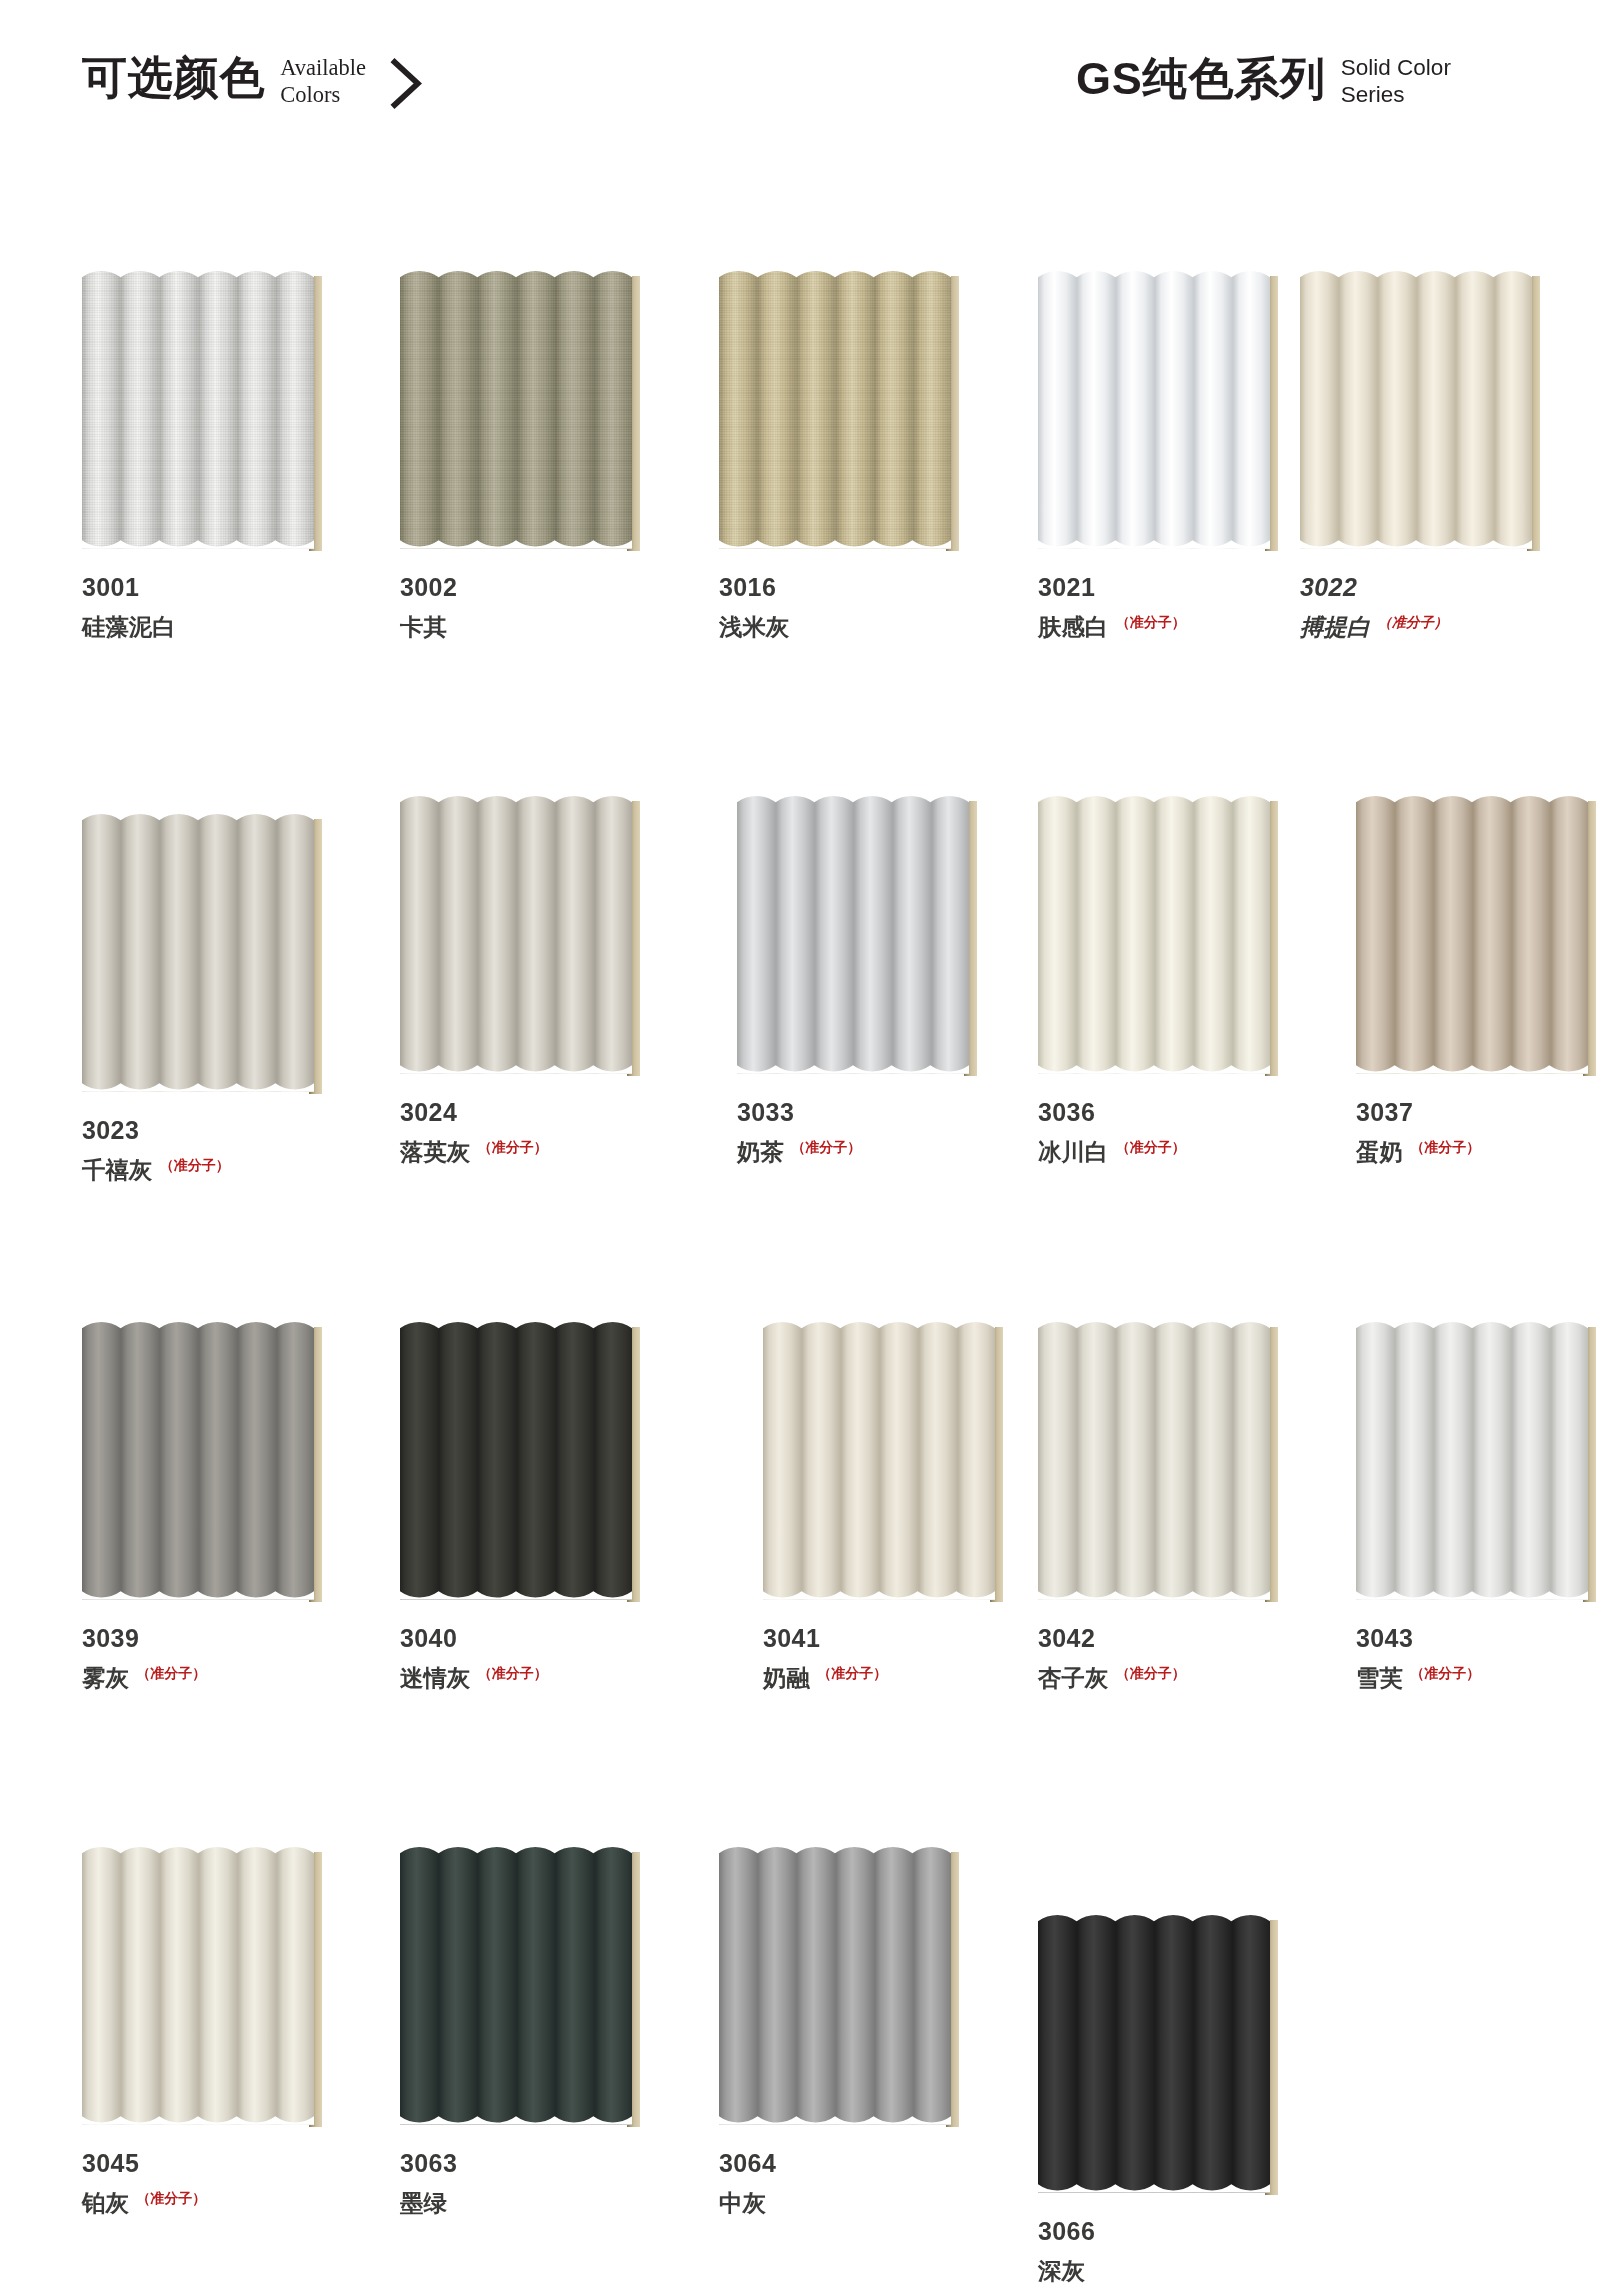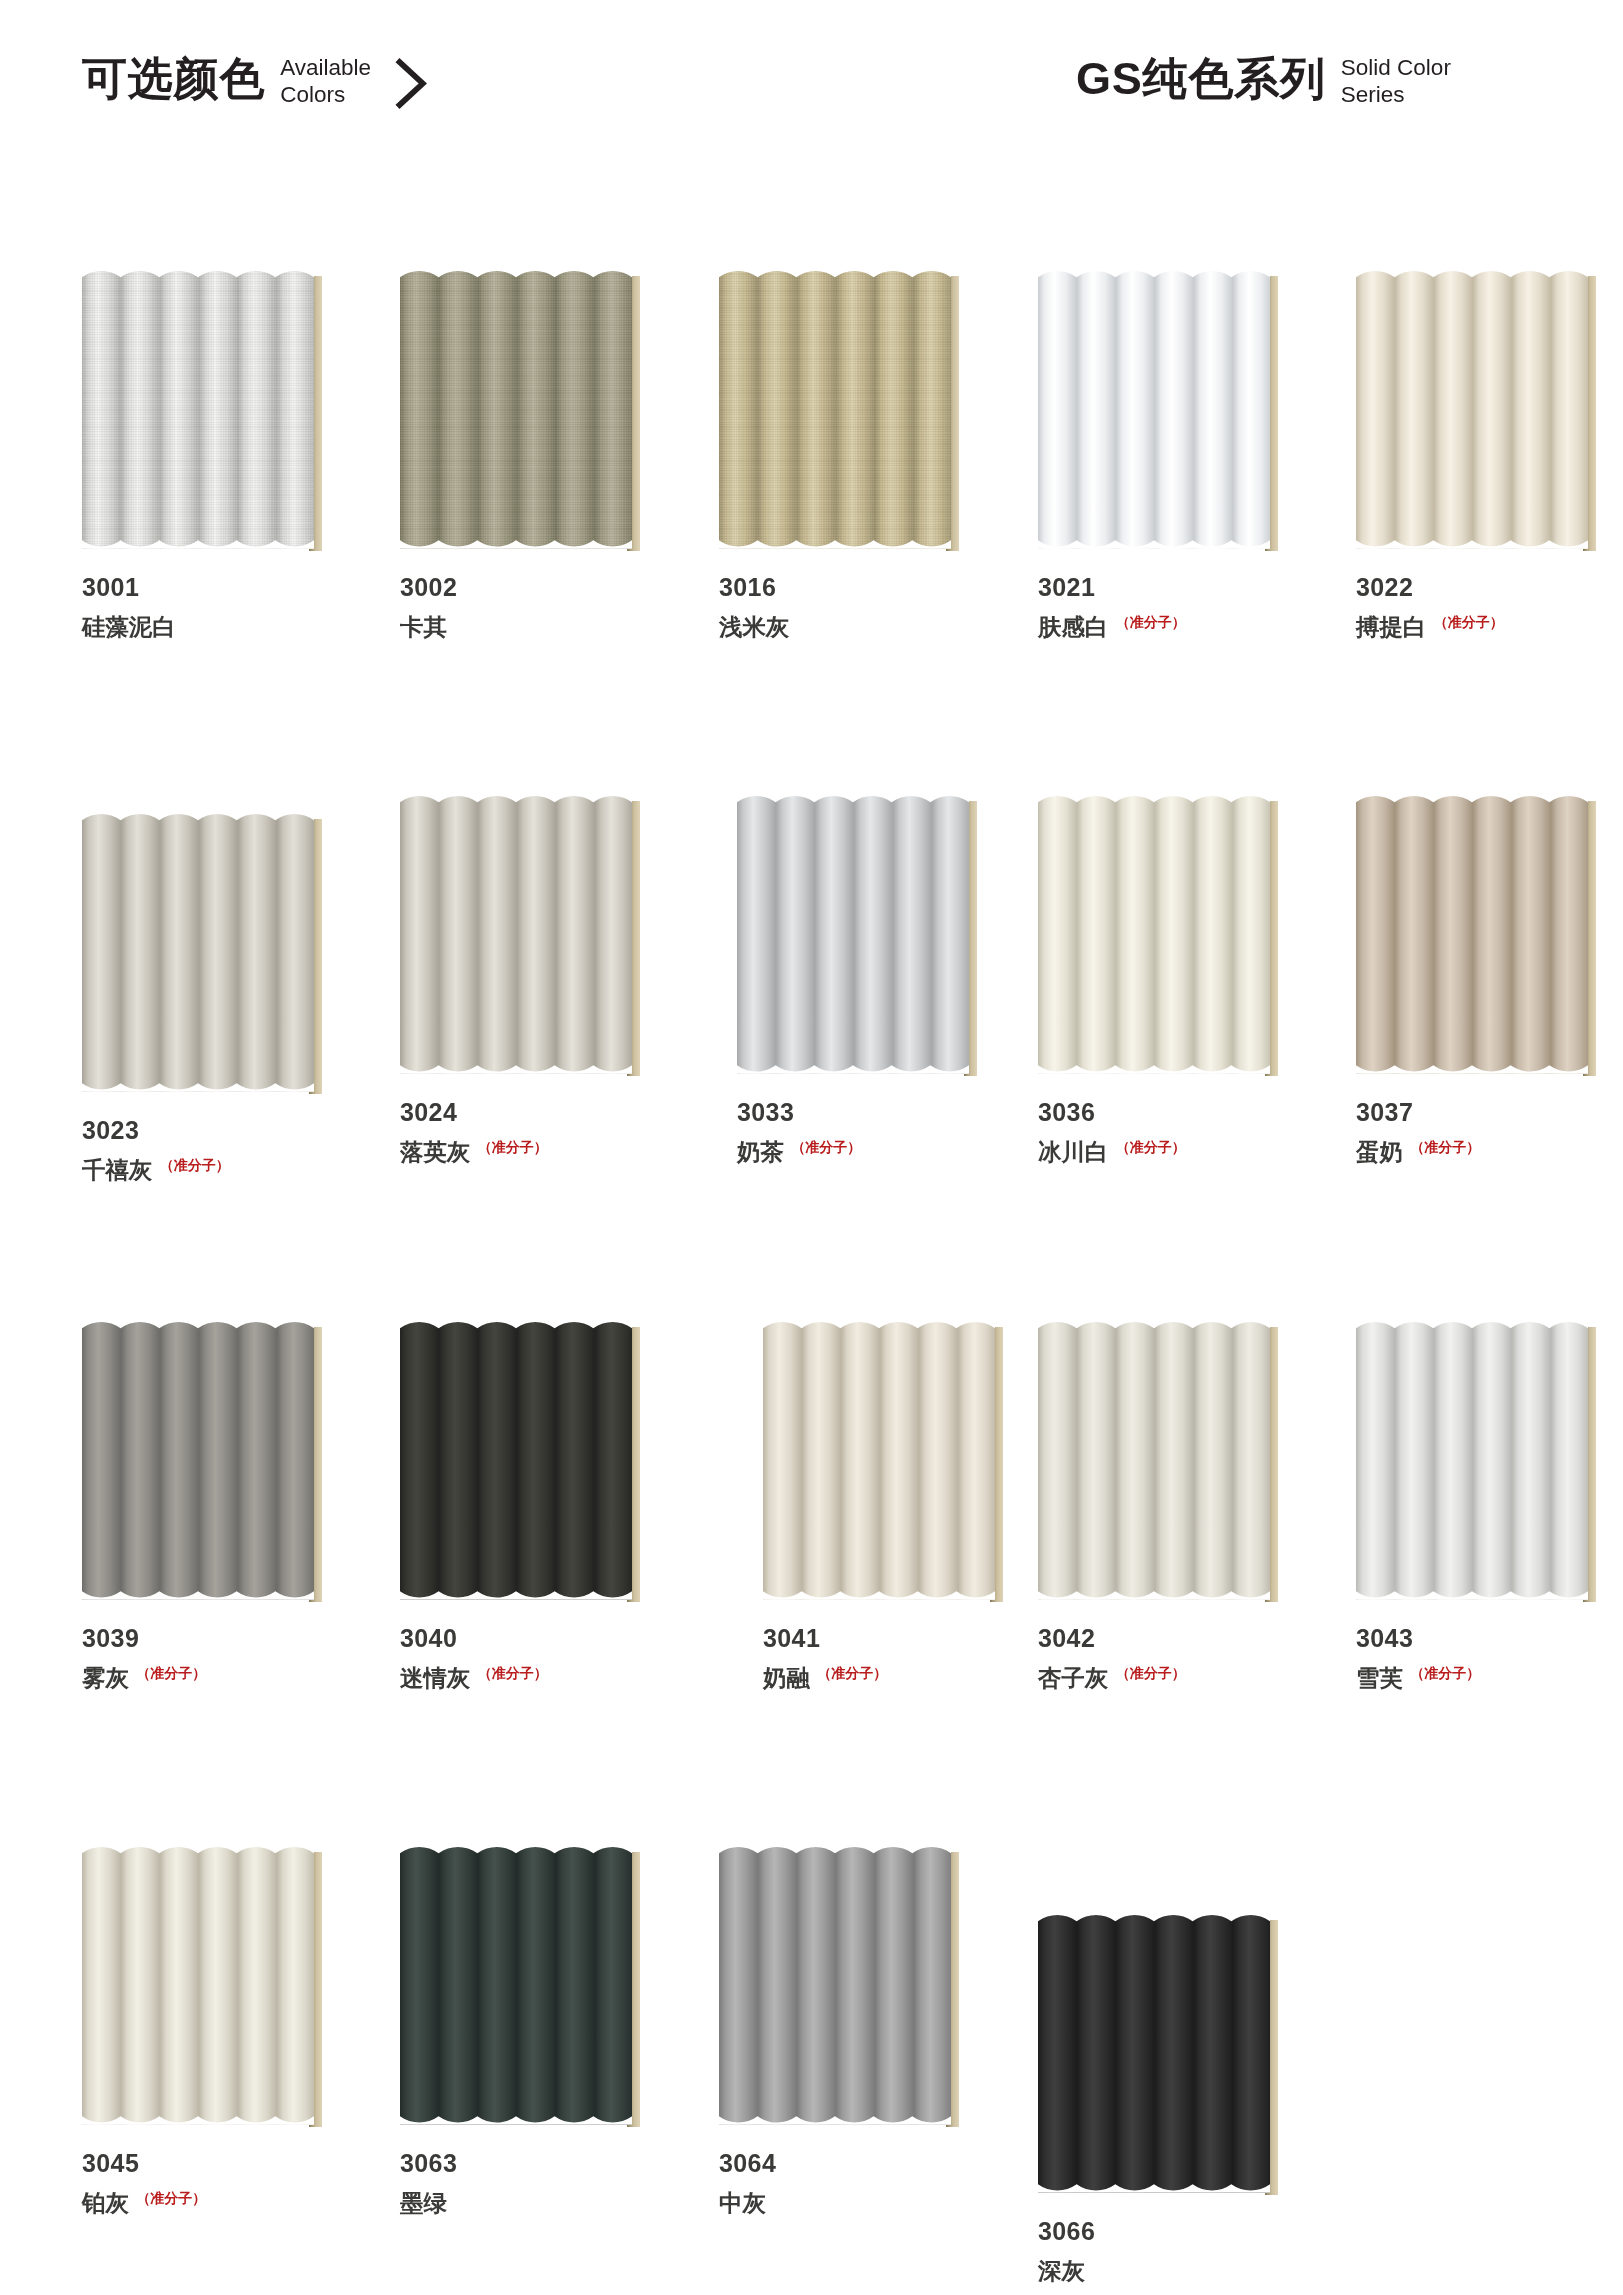--- a/index.html
+++ b/index.html
@@ -11,21 +11,21 @@
     overflow:hidden;
     position:relative;
   }
 
   
   .page-header{
     position:absolute;left:0;top:0;width:1623px;height:192px;
   }
   .header-left{
     position:absolute;left:82px;top:52px;
-    display:flex;align-items:flex-start;
+    display:flex;align-items:flex-start;font-family:Liberation Serif, serif;
   }
   .header-right{
     position:absolute;left:1076px;top:52px;
     display:flex;align-items:flex-start;
   }
   .cn-title{
     font-size:45px;font-weight:bold;color:#231f20;
     letter-spacing:0.8px;line-height:53px;
     white-space:nowrap;
   }
@@ -206,21 +206,21 @@
         </div>
       </div>
       <div class="swatch-label">
         <div class="code">3021</div>
         <div class="name-row">
           <div class="name">肤感白</div>
           <div class="suffix">（准分子）</div>
         </div>
       </div>
     </div>
-    <div class="swatch-cell" style="left: 1356px; top: 269px;">
+    <div class="swatch-cell" style="left: 1300px; top: 269px; font-style: italic;">
       <div class="panel-wrap">
         <div class="panel-edge">
           <div class="edge-face"></div>
         </div>
         <div class="panel">
           <div class="flutes" style="background: repeating-linear-gradient(90deg, rgb(195, 186, 164) 0px, rgb(227, 220, 204) 6.2px, rgb(246, 241, 228) 16.3px, rgb(227, 220, 204) 28px, rgb(195, 186, 164) 39px);"></div>
           <div class="flute-noise"></div>
           <svg width="232" height="16.7" viewBox="0 0 278 20" preserveAspectRatio="none" style="position: absolute; left: 0px; top: 0px; display: block;">
             <path d="M0 0 L278 0 L278 10 C 264.1 0 245.6 0 231.7 10 C 217.8 0 199.2 0 185.3 10 C 171.4 0 152.9 0 139.0 10 C 125.1 0 106.6 0 92.7 10 C 78.8 0 60.2 0 46.3 10 C 32.4 0 13.9 0 0.0 10 Z" fill="#ffffff"></path>
           </svg>

